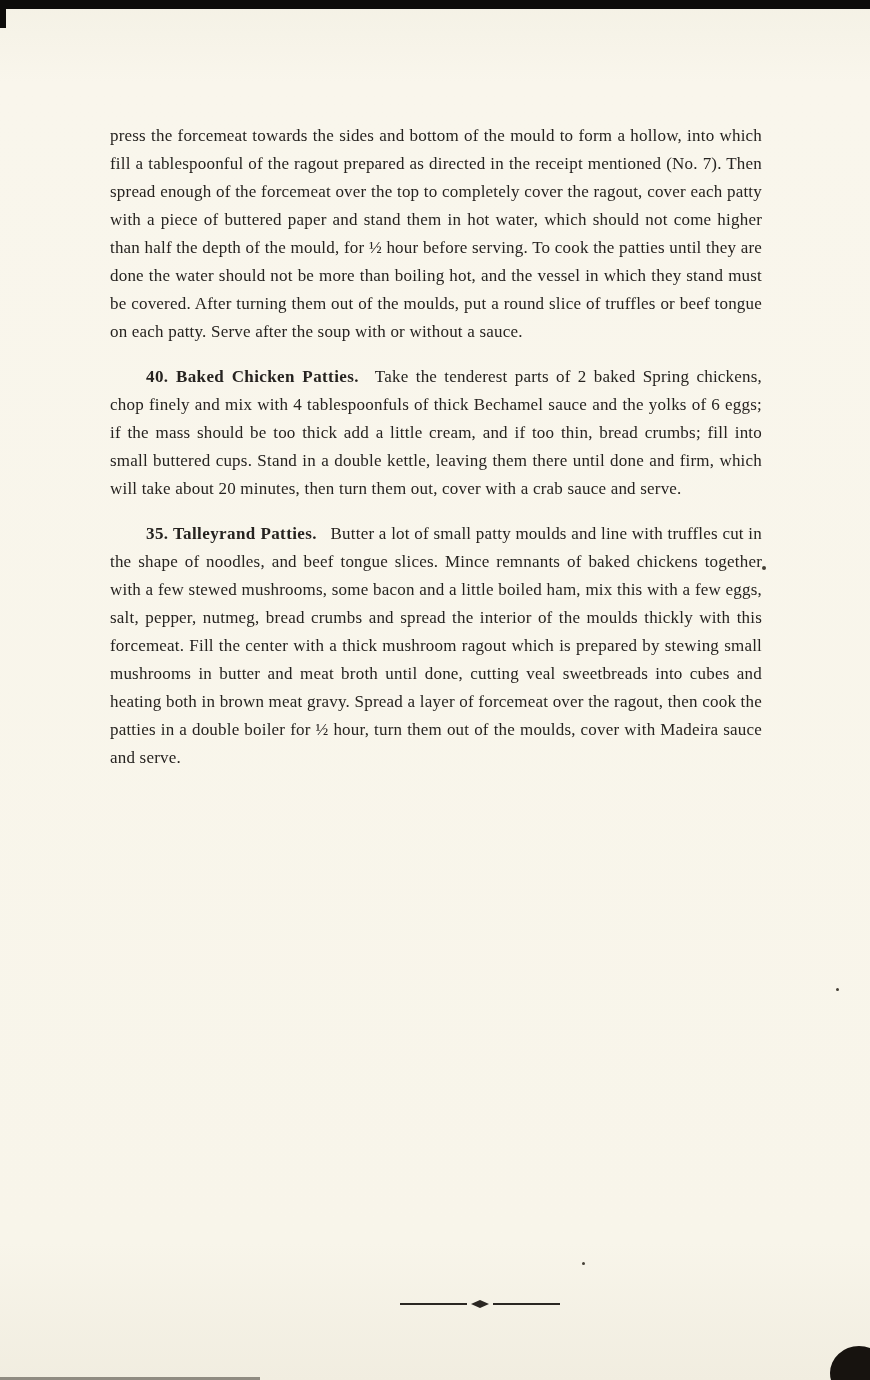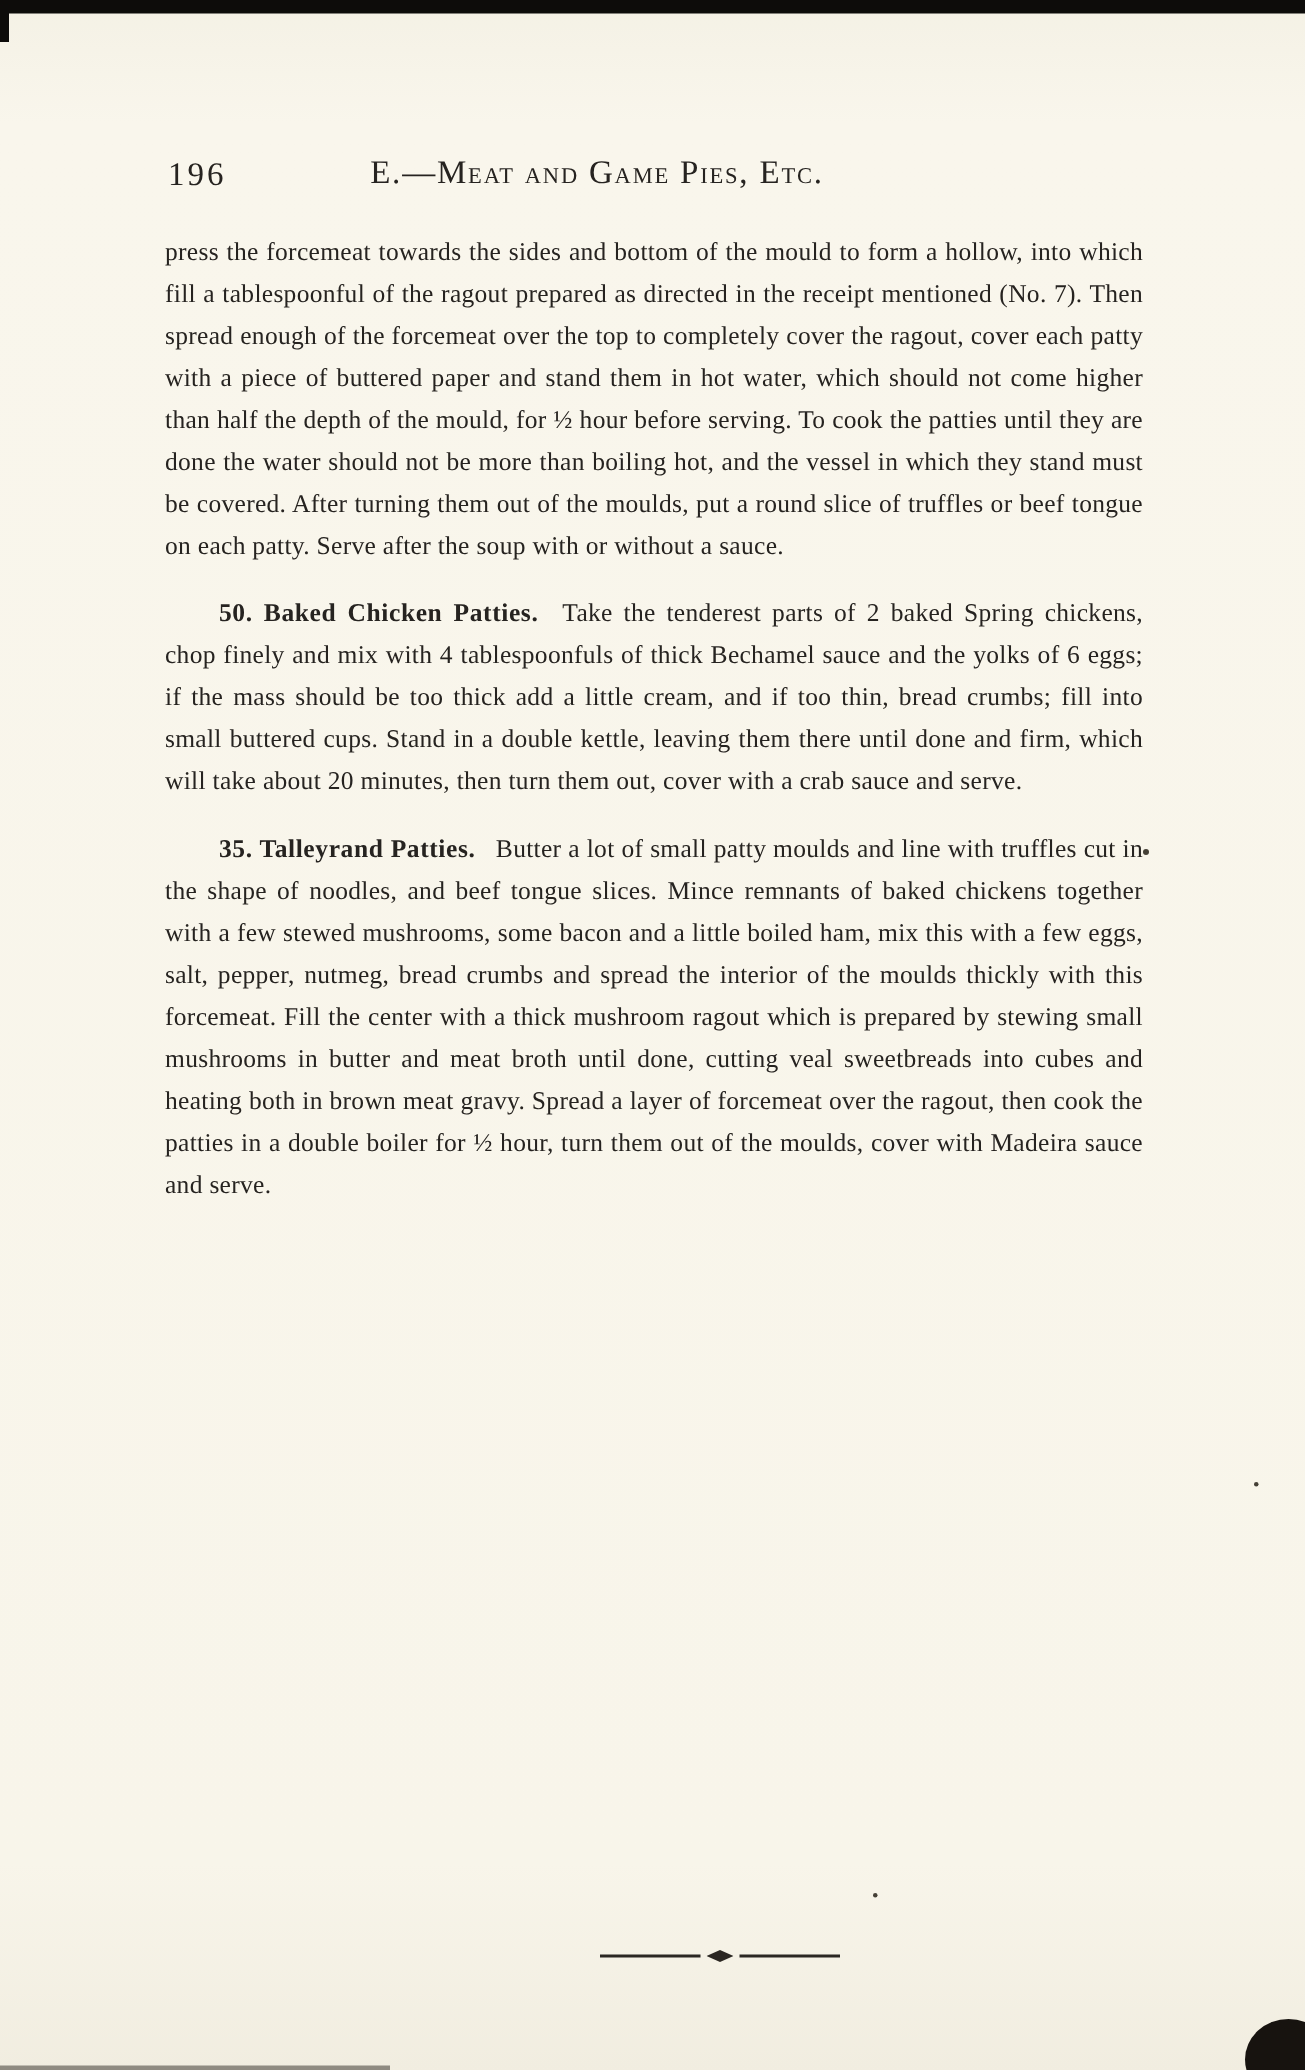--- a/index.html
+++ b/index.html
@@ -117,31 +117,27 @@
 <div class="page">
 
   <div class="scan-top"></div>
   <div class="scan-corner-tl"></div>
   <div class="scan-corner-br"></div>
   <div class="scan-bottom"></div>
   <div class="speck speck-1"></div>
   <div class="speck speck-2"></div>
   <div class="speck speck-3"></div>
 
-  <header class="page-header">
-    <span class="page-number">196</span>
-    <span class="running-title">E.—Meat and Game Pies, Etc.</span>
-  </header>
 
   <main class="text-block">
 
     <p class="para">press the forcemeat towards the sides and bottom of the mould to form a hollow, into which fill a tablespoonful of the ragout prepared as directed in the receipt mentioned (No. 7). Then spread enough of the forcemeat over the top to completely cover the ragout, cover each patty with a piece of buttered paper and stand them in hot water, which should not come higher than half the depth of the mould, for ½ hour before serving. To cook the patties until they are done the water should not be more than boiling hot, and the vessel in which they stand must be covered. After turning them out of the moulds, put a round slice of truffles or beef tongue on each patty. Serve after the soup with or without a sauce.</p>
 
     <p class="para recipe">
-      <span class="recipe-heading">50. Baked Chicken Patties.</span>
+      <span class="recipe-heading">40. Baked Chicken Patties.</span>
       <span class="recipe-body">Take the tenderest parts of 2 baked Spring chickens, chop finely and mix with 4 tablespoonfuls of thick Bechamel sauce and the yolks of 6 eggs; if the mass should be too thick add a little cream, and if too thin, bread crumbs; fill into small buttered cups. Stand in a double kettle, leaving them there until done and firm, which will take about 20 minutes, then turn them out, cover with a crab sauce and serve.</span>
     </p>
 
     <p class="para recipe">
       <span class="recipe-heading">35. Talleyrand Patties.</span>
       <span class="recipe-body">Butter a lot of small patty moulds and line with truffles cut in the shape of noodles, and beef tongue slices. Mince remnants of baked chickens together with a few stewed mushrooms, some bacon and a little boiled ham, mix this with a few eggs, salt, pepper, nutmeg, bread crumbs and spread the interior of the moulds thickly with this forcemeat. Fill the center with a thick mushroom ragout which is prepared by stewing small mushrooms in butter and meat broth until done, cutting veal sweetbreads into cubes and heating both in brown meat gravy. Spread a layer of forcemeat over the ragout, then cook the patties in a double boiler for ½ hour, turn them out of the moulds, cover with Madeira sauce and serve.</span>
     </p>
 
 
   </main>

